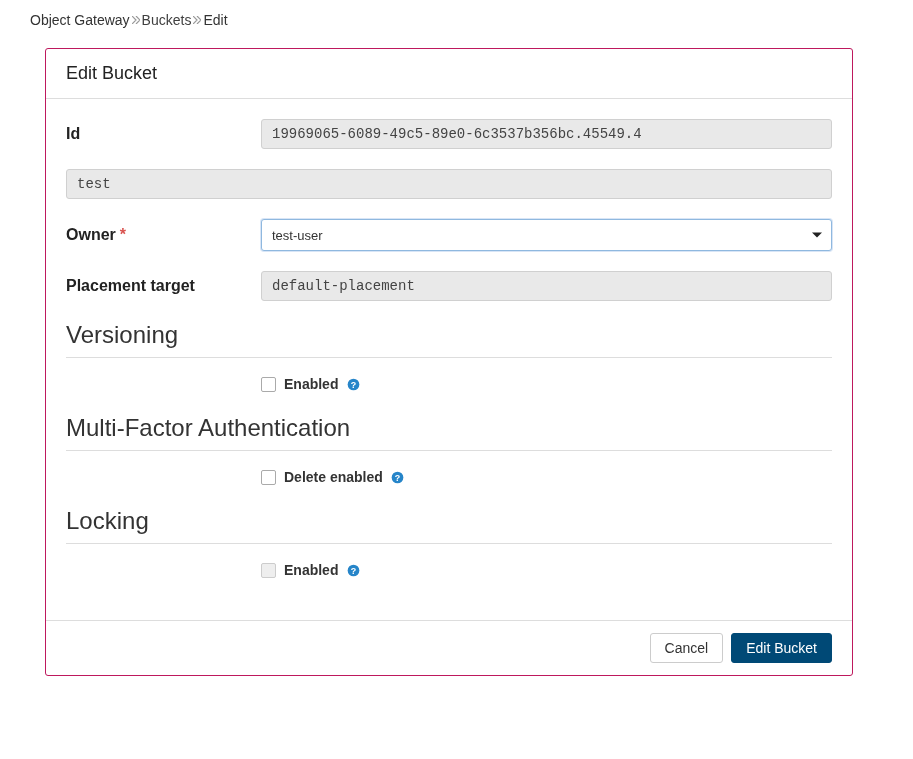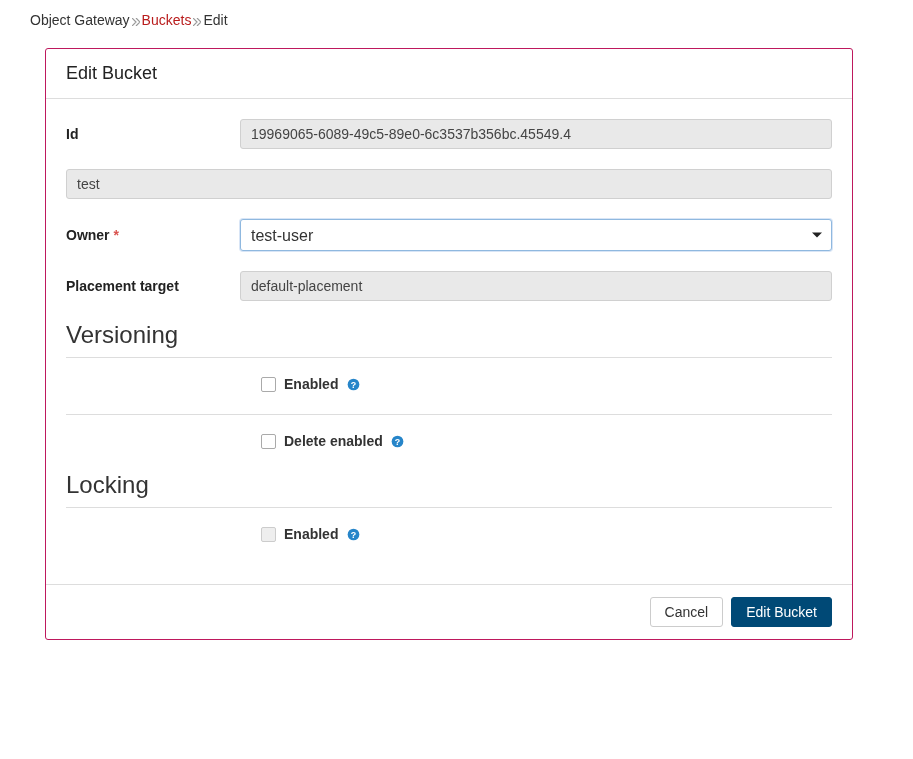--- a/index.html
+++ b/index.html
@@ -10,30 +10,30 @@
     body {
       font-family: -apple-system, BlinkMacSystemFont, "Segoe UI", Helvetica, Arial, sans-serif;
       font-size: 14px;
       color: #222;
       background: #fff;
       width: 913px;
       padding: 12px 30px 30px 30px;
     }
     .breadcrumb {
       display: flex;
-      align-items: flex-end;
+      align-items: center;
       gap: 2px;
       font-size: 14px;
       margin-bottom: 20px;
     }
     .breadcrumb .item {
       color: #333;
     }
     .breadcrumb .item.link {
-      color: #b91c1c;
+      color: #404040;
       cursor: pointer;
     }
     .breadcrumb .sep {
       color: #999;
       font-size: 11px;
     }
     .panel {
       border: 1px solid #be185d;
       border-radius: 3px;
       margin-left: 15px;
@@ -47,23 +47,23 @@
     }
     .panel-body {
       padding: 20px;
     }
     .form-row {
       display: flex;
       align-items: center;
       margin-bottom: 20px;
     }
     .form-label {
-      width: 174px;
+      width: 195px;
       flex-shrink: 0;
-      font-size: 14px;
+      font-size: 16px;
       font-weight: 600;
       color: #222;
     }
     .required {
       color: #d9534f;
       margin-left: 4px;
     }
     .form-control-wrap {
       flex: 1;
     }
@@ -74,28 +74,29 @@
       border: 1px solid #ccc;
       border-radius: 3px;
       background: #fff;
       color: #333;
       height: 30px;
     }
     .form-control[readonly] {
       background: #e9e9e9;
       color: #444;
       border-color: #d0d0d0;
+      font-family: Liberation Mono, monospace;
     }
     .select-wrap {
       position: relative;
     }
     .select-control {
       width: 100%;
       padding: 6px 30px 6px 10px;
-      font-size: 16px;
+      font-size: 13px;
       border: 1px solid #8fb8df;
       border-radius: 3px;
       background: #fff;
       color: #333;
       height: 32px;
       appearance: none;
       outline: none;
       box-shadow: 0 0 0 1px rgba(100,150,220,0.25);
     }
     .select-caret {
@@ -261,20 +262,21 @@
         <span class="checkbox-label">Enabled</span>
         <span class="help-icon">
           <svg width="13" height="13" viewBox="0 0 16 16">
               <circle cx="8" cy="8" r="7.2" fill="#2685c9"></circle>
               <text x="8" y="12" text-anchor="middle" font-size="11" font-weight="bold" fill="#fff">?</text>
             </svg>
         </span>
       </div>
     </div>
 
+    <h3 class="section-title">Multi-Factor Authentication</h3>
     <hr class="section-divider">
 
     <div class="checkbox-row">
       <div class="checkbox-spacer"></div>
       <div class="checkbox-content">
         <input type="checkbox" class="checkbox-input" style="">
         <span class="checkbox-label">Delete enabled</span>
         <span class="help-icon">
           <svg width="13" height="13" viewBox="0 0 16 16">
               <circle cx="8" cy="8" r="7.2" fill="#2685c9"></circle>

